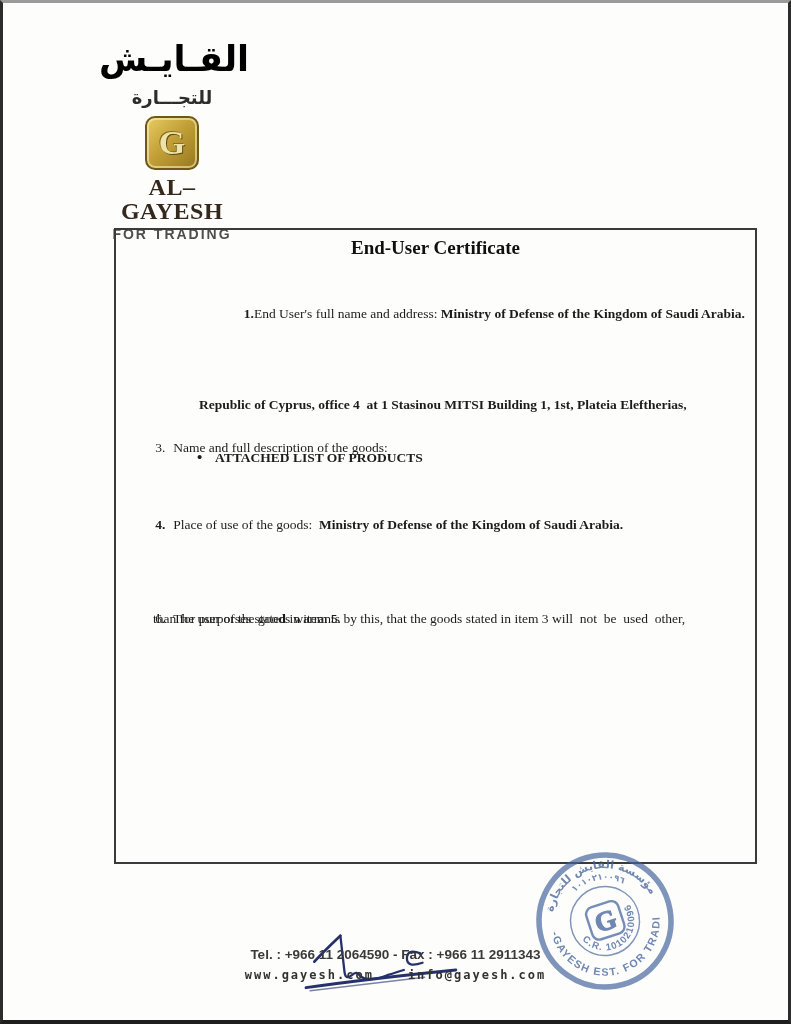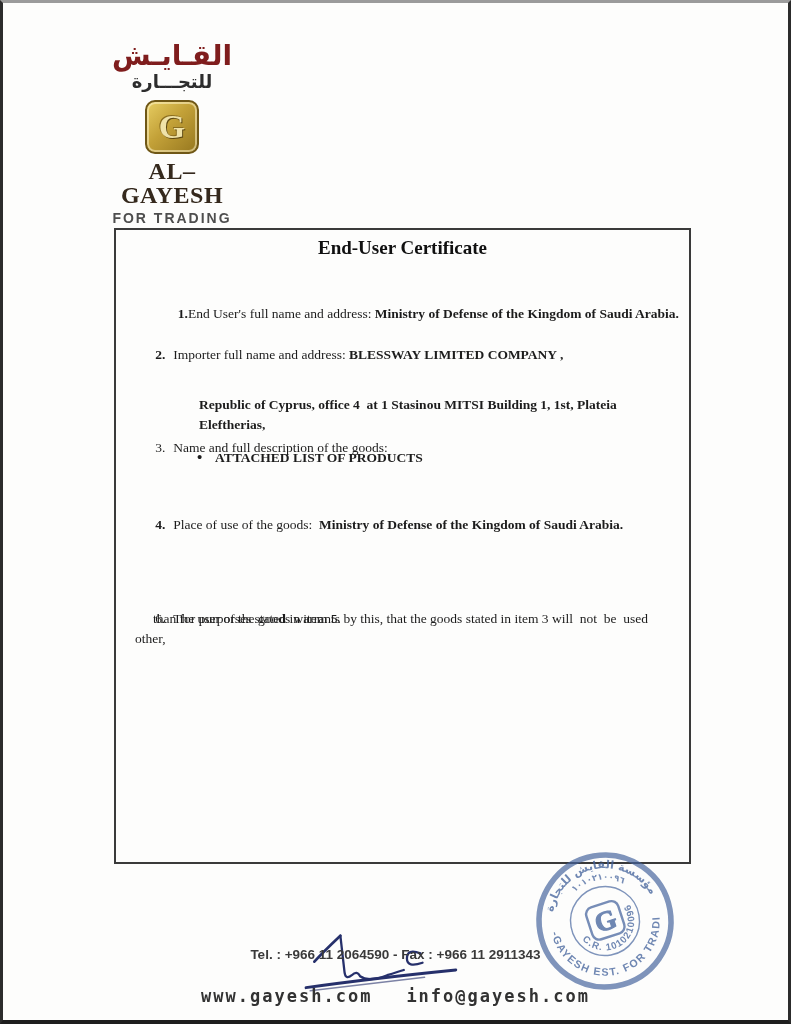--- a/index.html
+++ b/index.html
@@ -6,56 +6,56 @@
   html,body { background:#e8e8e8; }
   .page {
     position:relative; width:791px; height:1024px; margin:0 auto;
     background:#fdfdfc; overflow:hidden;
     border-top:3px solid #9b9b9b; border-left:3px solid #2c2c2c;
     border-right:3px solid #2c2c2c; border-bottom:4px solid #1e1e1e;
     font-family:"Liberation Serif", serif; color:#1c1c1c;
   }
   
   .logo { position:absolute; left:96px; top:38px; width:146px; text-align:center; }
-  .logo-ar1 { font-family:"DejaVu Sans", sans-serif; font-weight:700; font-size:28px; line-height:1.05; color:#7f1d1d; }
-  .logo-ar2 { font-family:"DejaVu Sans", sans-serif; font-weight:700; font-size:18px; line-height:1.1; color:#2d2d2d; margin-top:2px; }
+  .logo-ar1 { font-family:"DejaVu Sans", sans-serif; font-weight:700; font-size:35px; line-height:1.05; color:#000000; }
+  .logo-ar2 { font-family:"DejaVu Sans", sans-serif; font-weight:700; font-size:18px; line-height:1.1; color:#2d2d2d; margin-top:10px; }
   .logo-g {
     width:54px; height:54px; margin:8px auto 5px auto; border-radius:10px;
     background:linear-gradient(135deg,#e7cd62 0%,#c3a138 45%,#96771f 100%);
     border:2px solid #6f5716;
     box-shadow:inset 0 0 0 2px rgba(255,244,200,.55);
     display:flex; align-items:center; justify-content:center;
   }
   .logo-g span {
     font-family:"Liberation Serif", serif; font-weight:700; font-size:34px;
     color:#efe2a8; text-shadow:1px 1px 0 #5d4812, -1px -1px 0 #8a6d1f;
   }
   .logo-name { font-family:"Liberation Serif", serif; font-weight:700; font-size:24px; letter-spacing:.5px; color:#35291d; line-height:1; }
   .logo-sub  { font-family:"Liberation Sans", sans-serif; font-weight:700; font-size:14px; letter-spacing:2px; color:#4e4e4e; margin-top:3px; }
   
-  .cert-box { position:absolute; left:111px; top:225px; width:577px; height:636px; border:2px solid #3a3a3a; }
+  .cert-box { position:absolute; left:111px; top:225px; width:643px; height:636px; border:2px solid #3a3a3a; }
   .cert-title { position:absolute; left:0; right:0; top:7px; text-align:center; font-size:19px; font-weight:700; color:#101010; }
   .item { position:absolute; left:19px; right:10px; font-size:13.5px; line-height:20px; white-space:pre-wrap; }
   .item .num { display:inline-block; width:18px; }
   .b { font-weight:700; }
   .val { font-weight:700; }
   .addr { position:absolute; left:37px; right:14px; font-size:13.5px; font-weight:700; line-height:20px; white-space:pre-wrap;margin-left:46px; }
   .bullet-row { position:absolute; left:61px; font-size:13.5px; font-weight:700;margin-left:20px; }
   .bullet-row .dot { display:inline-block; width:18px; font-size:15px; }
   .cont { position:absolute; left:37px; right:14px; font-size:13.5px; line-height:20px; white-space:pre-wrap; }
   
   .signature { position:absolute; left:183px; top:688px; width:168px; height:78px; }
   
   .stamp { position:absolute; left:418px; top:620px; width:142px; height:142px; transform:rotate(-10deg); opacity:.85; }
   .stamp text { fill:#44639c; }
   
   .footer { position:absolute; left:0; right:0; top:938px; text-align:center; font-family:"Liberation Sans", sans-serif; color:#3a3a3a; }
   .footer-l1 { font-size:13.5px; font-weight:600; }
   .footer-l2 { font-size:13.5px; font-weight:600; margin-top:6px; }
-  .footer-l3 { font-family:"DejaVu Sans Mono", monospace; font-size:17px; font-weight:700; letter-spacing:2px; margin-top:24px; color:#323232; }
+  .footer-l3 { font-family:"DejaVu Sans Mono", monospace; font-size:12px; font-weight:700; letter-spacing:2px; margin-top:6px; color:#323232; }
   .footer-l3 .gap { display:inline-block; width:34px; }
 </style>
 </head>
 <body>
 
 <div class="page">
 
   <div class="logo">
     <div class="logo-ar1">القـايـش</div>
     <div class="logo-ar2">للتجـــارة</div>
@@ -66,23 +66,20 @@
     <div class="logo-sub">FOR TRADING</div>
   </div>
 
   <div class="cert-box">
     <div class="cert-title">End-User Certificate</div>
 
     <div class="item" style="top:54px;text-align:right;">
       <span class="num b">1.</span><span>End User's full name and address: </span><span class="val">Ministry of Defense of the Kingdom of Saudi Arabia.</span>
     </div>
 
-    <div class="item" style="top:95px;">
-      <span class="num b">2.</span><span>Importer full name and address: </span><span class="val">BLESSWAY LIMITED COMPANY ,</span>
-    </div>
     <div class="addr" style="top:125px;">
       <div>Republic of Cyprus, office 4  at 1 Stasinou MITSI Building 1, 1st, Plateia Eleftherias,</div>
     </div>
 
     <div class="item" style="top:188px;">
       <span class="num">3.</span><span>Name and full description of the goods:</span>
     </div>
     <div class="bullet-row" style="top:219px;">
       <span class="dot">•</span><span>ATTACHED LIST OF PRODUCTS</span>
     </div>

